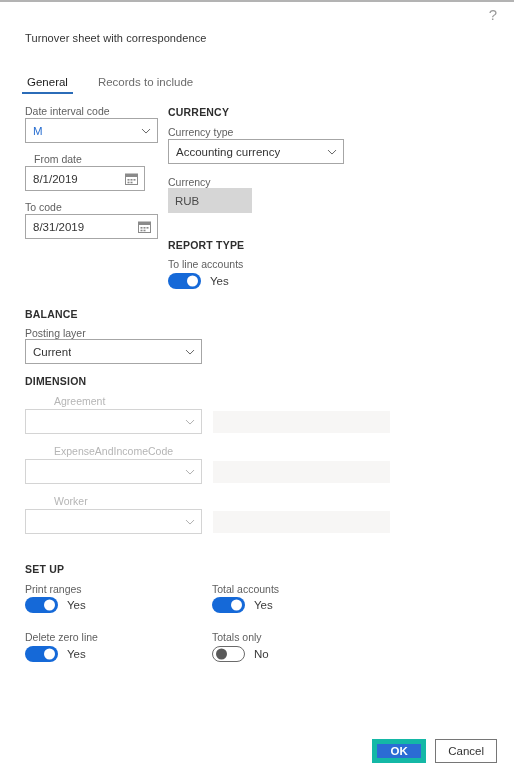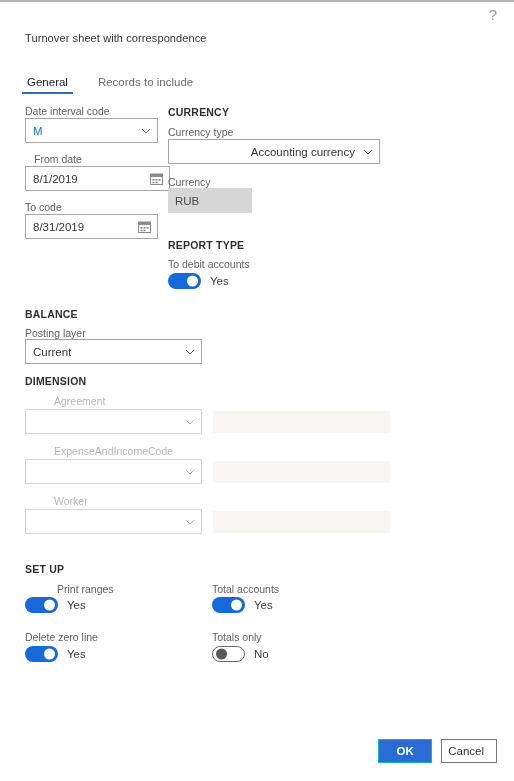--- a/index.html
+++ b/index.html
@@ -148,29 +148,28 @@
     font-family: "Liberation Sans", sans-serif;
     display: inline-flex;
     align-items: center;
     justify-content: center;
     cursor: pointer;
     padding: 0 12px;
   }
   .btn-primary {
     background: #2b6cd4;
     color: #ffffff;
-    border: 1px solid #14b8a6;
+    border: 5px solid #14b8a6;
     font-weight: bold;
     margin-left: 12px;
   }
   .btn-secondary {
     background: #ffffff;
     color: #333333;
     border: 1px solid #767676;
-    padding-left: 6px;
   }
   .footer {
     position: absolute;
     right: 17px; bottom: 18px;
     display: flex; gap: 9px;
   }
   .abs { position: absolute; }
 </style>
 </head>
 <body>
@@ -201,21 +200,21 @@
     <span class="chev">
       <svg viewBox="0 0 10 10" width="10" height="10">
           <path d="M1 3 L5 7 L9 3" fill="none" stroke="#666" stroke-width="1"></path>
         </svg>
     </span>
   </div>
 
   <div class="abs" style="left:34px; top:153px;text-align:center;">
     <div class="lbl">From date</div>
   </div>
-  <div class="abs ctl" style="left:25px; top:166px; width:145px;">
+  <div class="abs ctl" style="left:25px; top:166px; width:120px;">
     <span class="val">8/1/2019</span>
     <span class="cal">
       <svg viewBox="0 0 13 13" width="13" height="13">
         <rect x="0.5" y="1.5" width="12" height="10.5" fill="none" stroke="#8a8a8a" stroke-width="1"></rect>
         <rect x="0.5" y="1.5" width="12" height="3" fill="#8a8a8a"></rect>
         <rect x="2.5" y="6.5" width="2" height="1.6" fill="#8a8a8a"></rect>
         <rect x="5.5" y="6.5" width="2" height="1.6" fill="#8a8a8a"></rect>
         <rect x="8.5" y="6.5" width="2" height="1.6" fill="#8a8a8a"></rect>
         <rect x="2.5" y="9.2" width="2" height="1.6" fill="#8a8a8a"></rect>
         <rect x="5.5" y="9.2" width="2" height="1.6" fill="#8a8a8a"></rect>
@@ -237,36 +236,36 @@
         <rect x="8.5" y="6.5" width="2" height="1.6" fill="#8a8a8a"></rect>
         <rect x="2.5" y="9.2" width="2" height="1.6" fill="#8a8a8a"></rect>
         <rect x="5.5" y="9.2" width="2" height="1.6" fill="#8a8a8a"></rect>
       </svg>
     </span>
   </div>
 
   <div class="abs section-head" style="left:168px; top:106px;">CURRENCY</div>
 
   <div class="abs lbl" style="left:168px; top:126px;">Currency type</div>
-  <div class="abs ctl" style="left:168px; top:139px; width:212px;justify-content:flex-end;">
+  <div class="abs ctl" style="left:168px; top:139px; width:176px;">
     <span class="val">Accounting currency</span>
     <span class="chev">
       <svg viewBox="0 0 10 10" width="10" height="10">
           <path d="M1 3 L5 7 L9 3" fill="none" stroke="#666" stroke-width="1"></path>
         </svg>
     </span>
   </div>
 
   <div class="abs lbl" style="left:168px; top:176px;">Currency</div>
   <div class="abs readonly" style="left:168px; top:188px; width:84px;">
     <span>RUB</span>
   </div>
 
   <div class="abs section-head" style="left:168px; top:239px;">REPORT TYPE</div>
-  <div class="abs lbl" style="left:168px; top:258px;">To debit accounts</div>
+  <div class="abs lbl" style="left:168px; top:258px;">To line accounts</div>
   <div class="abs toggle-row" style="left:168px; top:273px;">
     <div class="sw on">
         <div class="knob"></div>
       </div>
     <span class="sw-text">Yes</span>
   </div>
 
   <div class="abs section-head" style="left:25px; top:308px;">BALANCE</div>
   <div class="abs lbl" style="left:25px; top:327px;">Posting layer</div>
   <div class="abs ctl" style="left:25px; top:339px; width:177px;">
@@ -314,21 +313,21 @@
           <path d="M1 3 L5 7 L9 3" fill="none" stroke="#b0b0b0" stroke-width="1"></path>
         </svg>
     </span>
   </div>
   <div class="abs ghostbox" style="left:213px; top:511px; width:177px;">
     
   </div>
 
   <div class="abs section-head" style="left:25px; top:563px;">SET UP</div>
 
-  <div class="abs lbl" style="left:25px; top:583px;margin-left:32px;">Print ranges</div>
+  <div class="abs lbl" style="left:25px; top:583px;">Print ranges</div>
   <div class="abs toggle-row" style="left:25px; top:597px;">
     <div class="sw on">
         <div class="knob"></div>
       </div>
     <span class="sw-text">Yes</span>
   </div>
 
   <div class="abs lbl" style="left:212px; top:583px;">Total accounts</div>
   <div class="abs toggle-row" style="left:212px; top:597px;">
     <div class="sw on">

